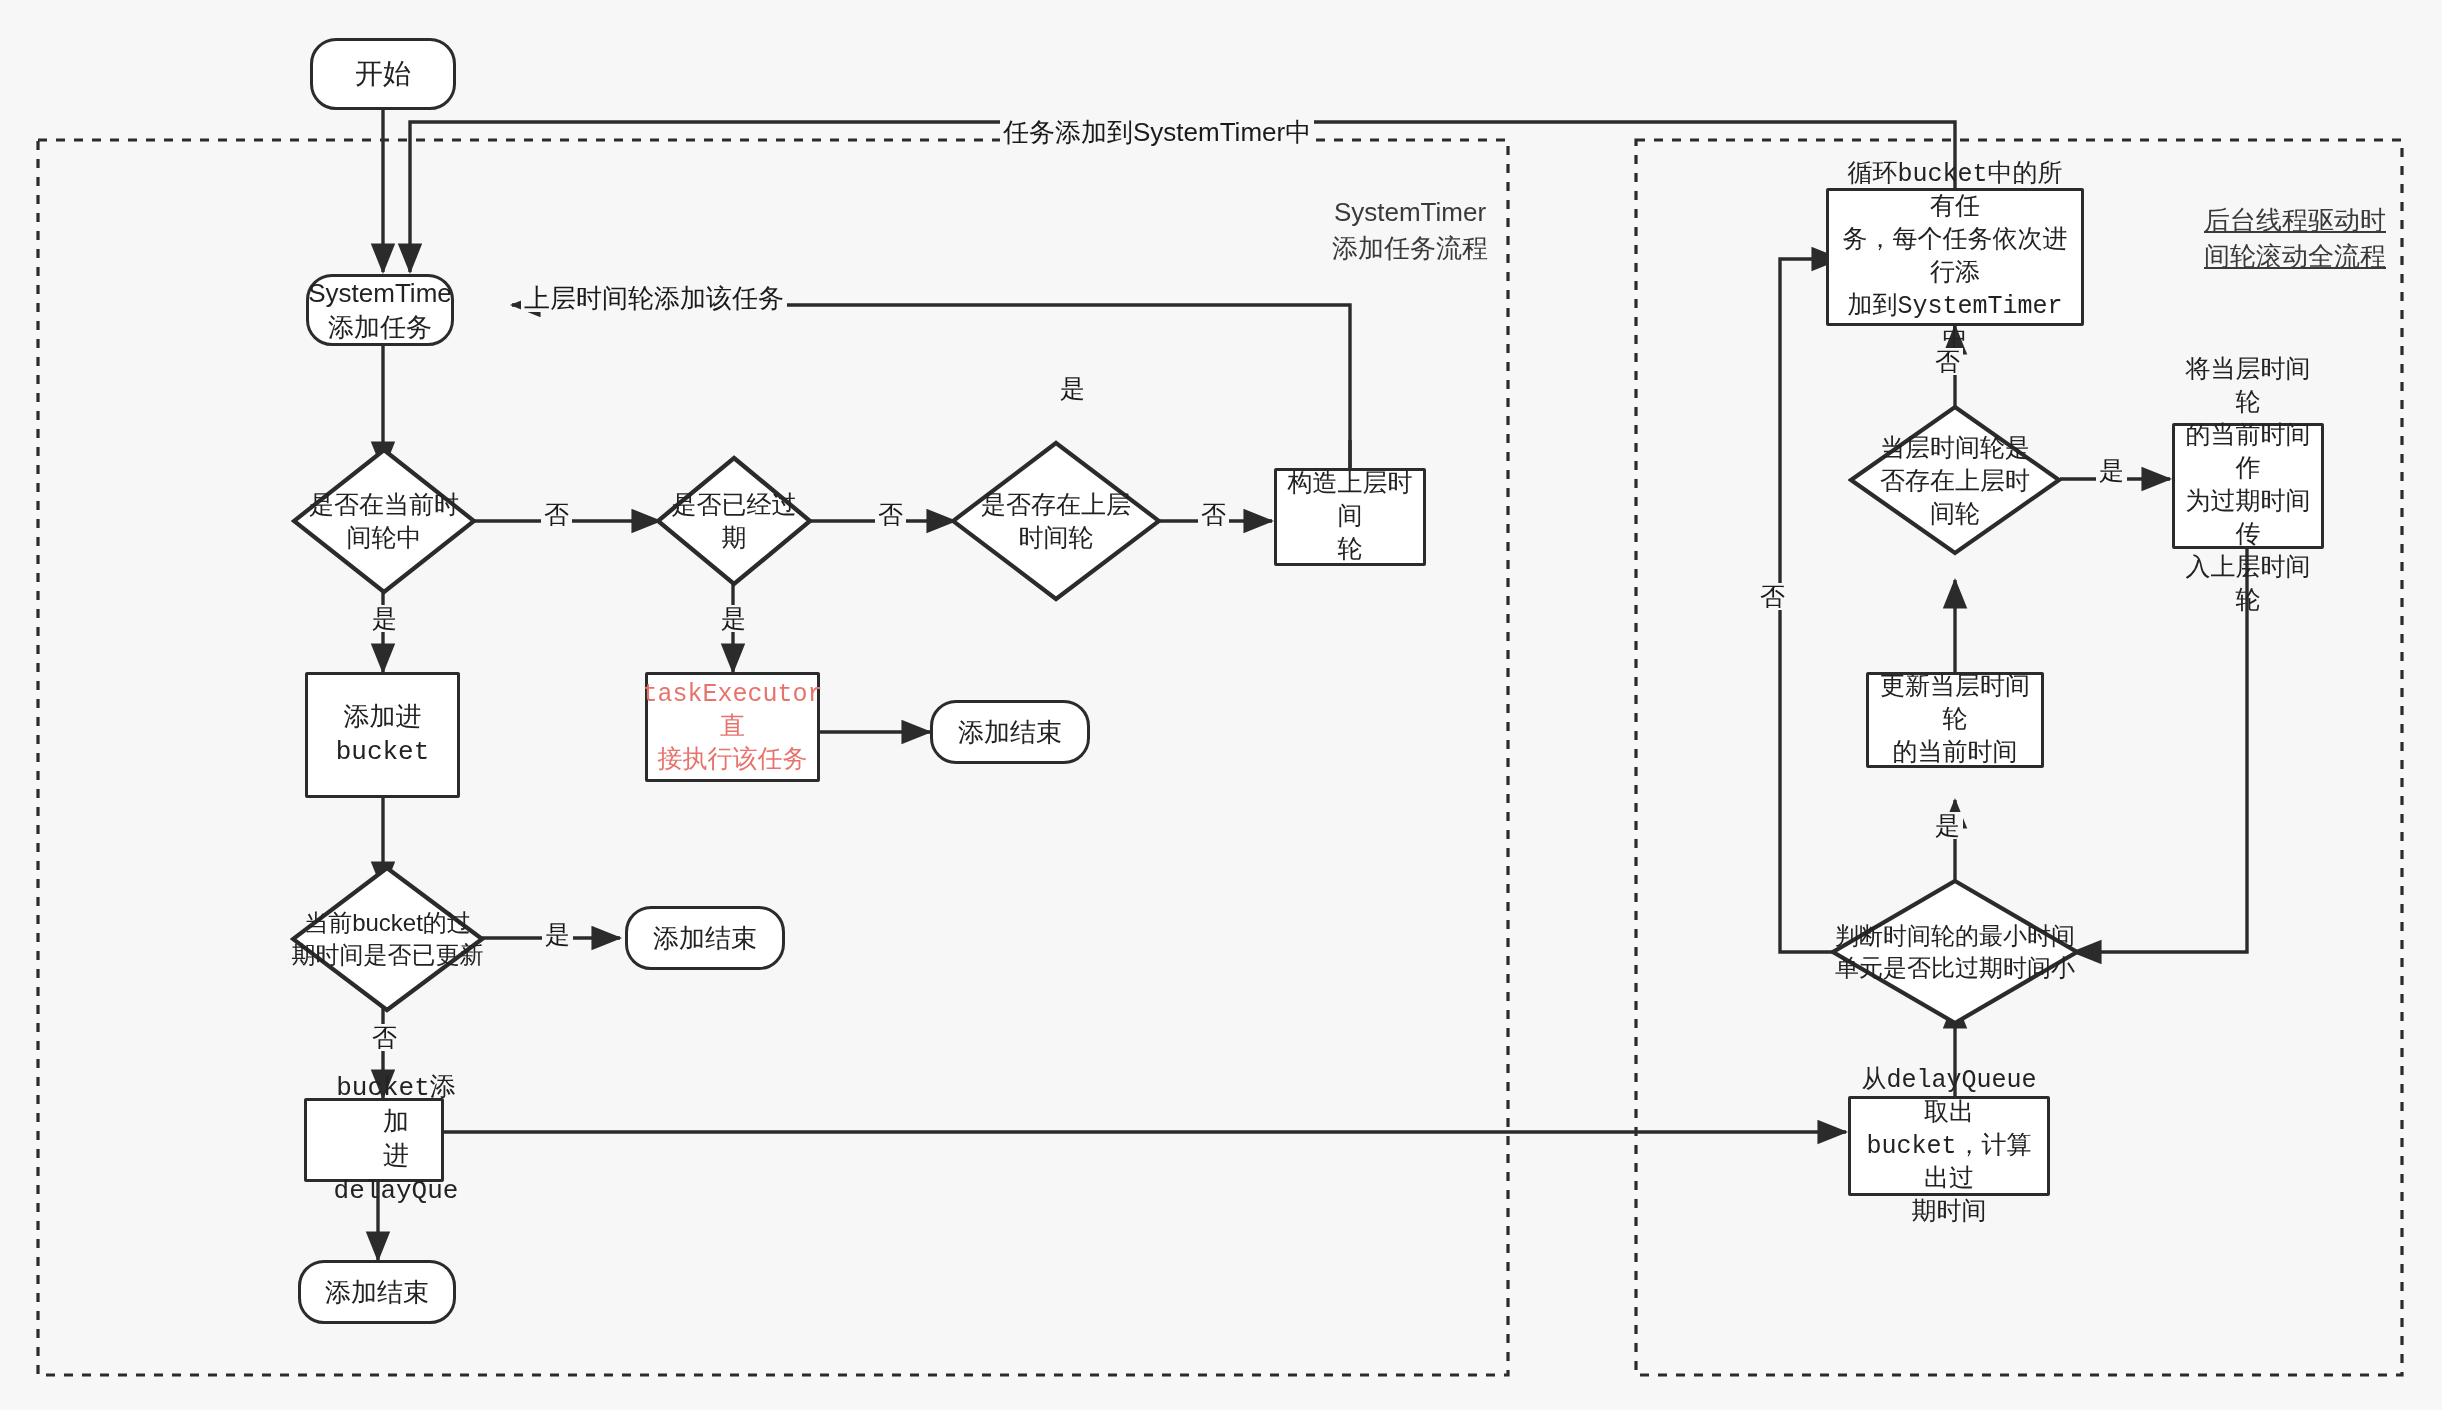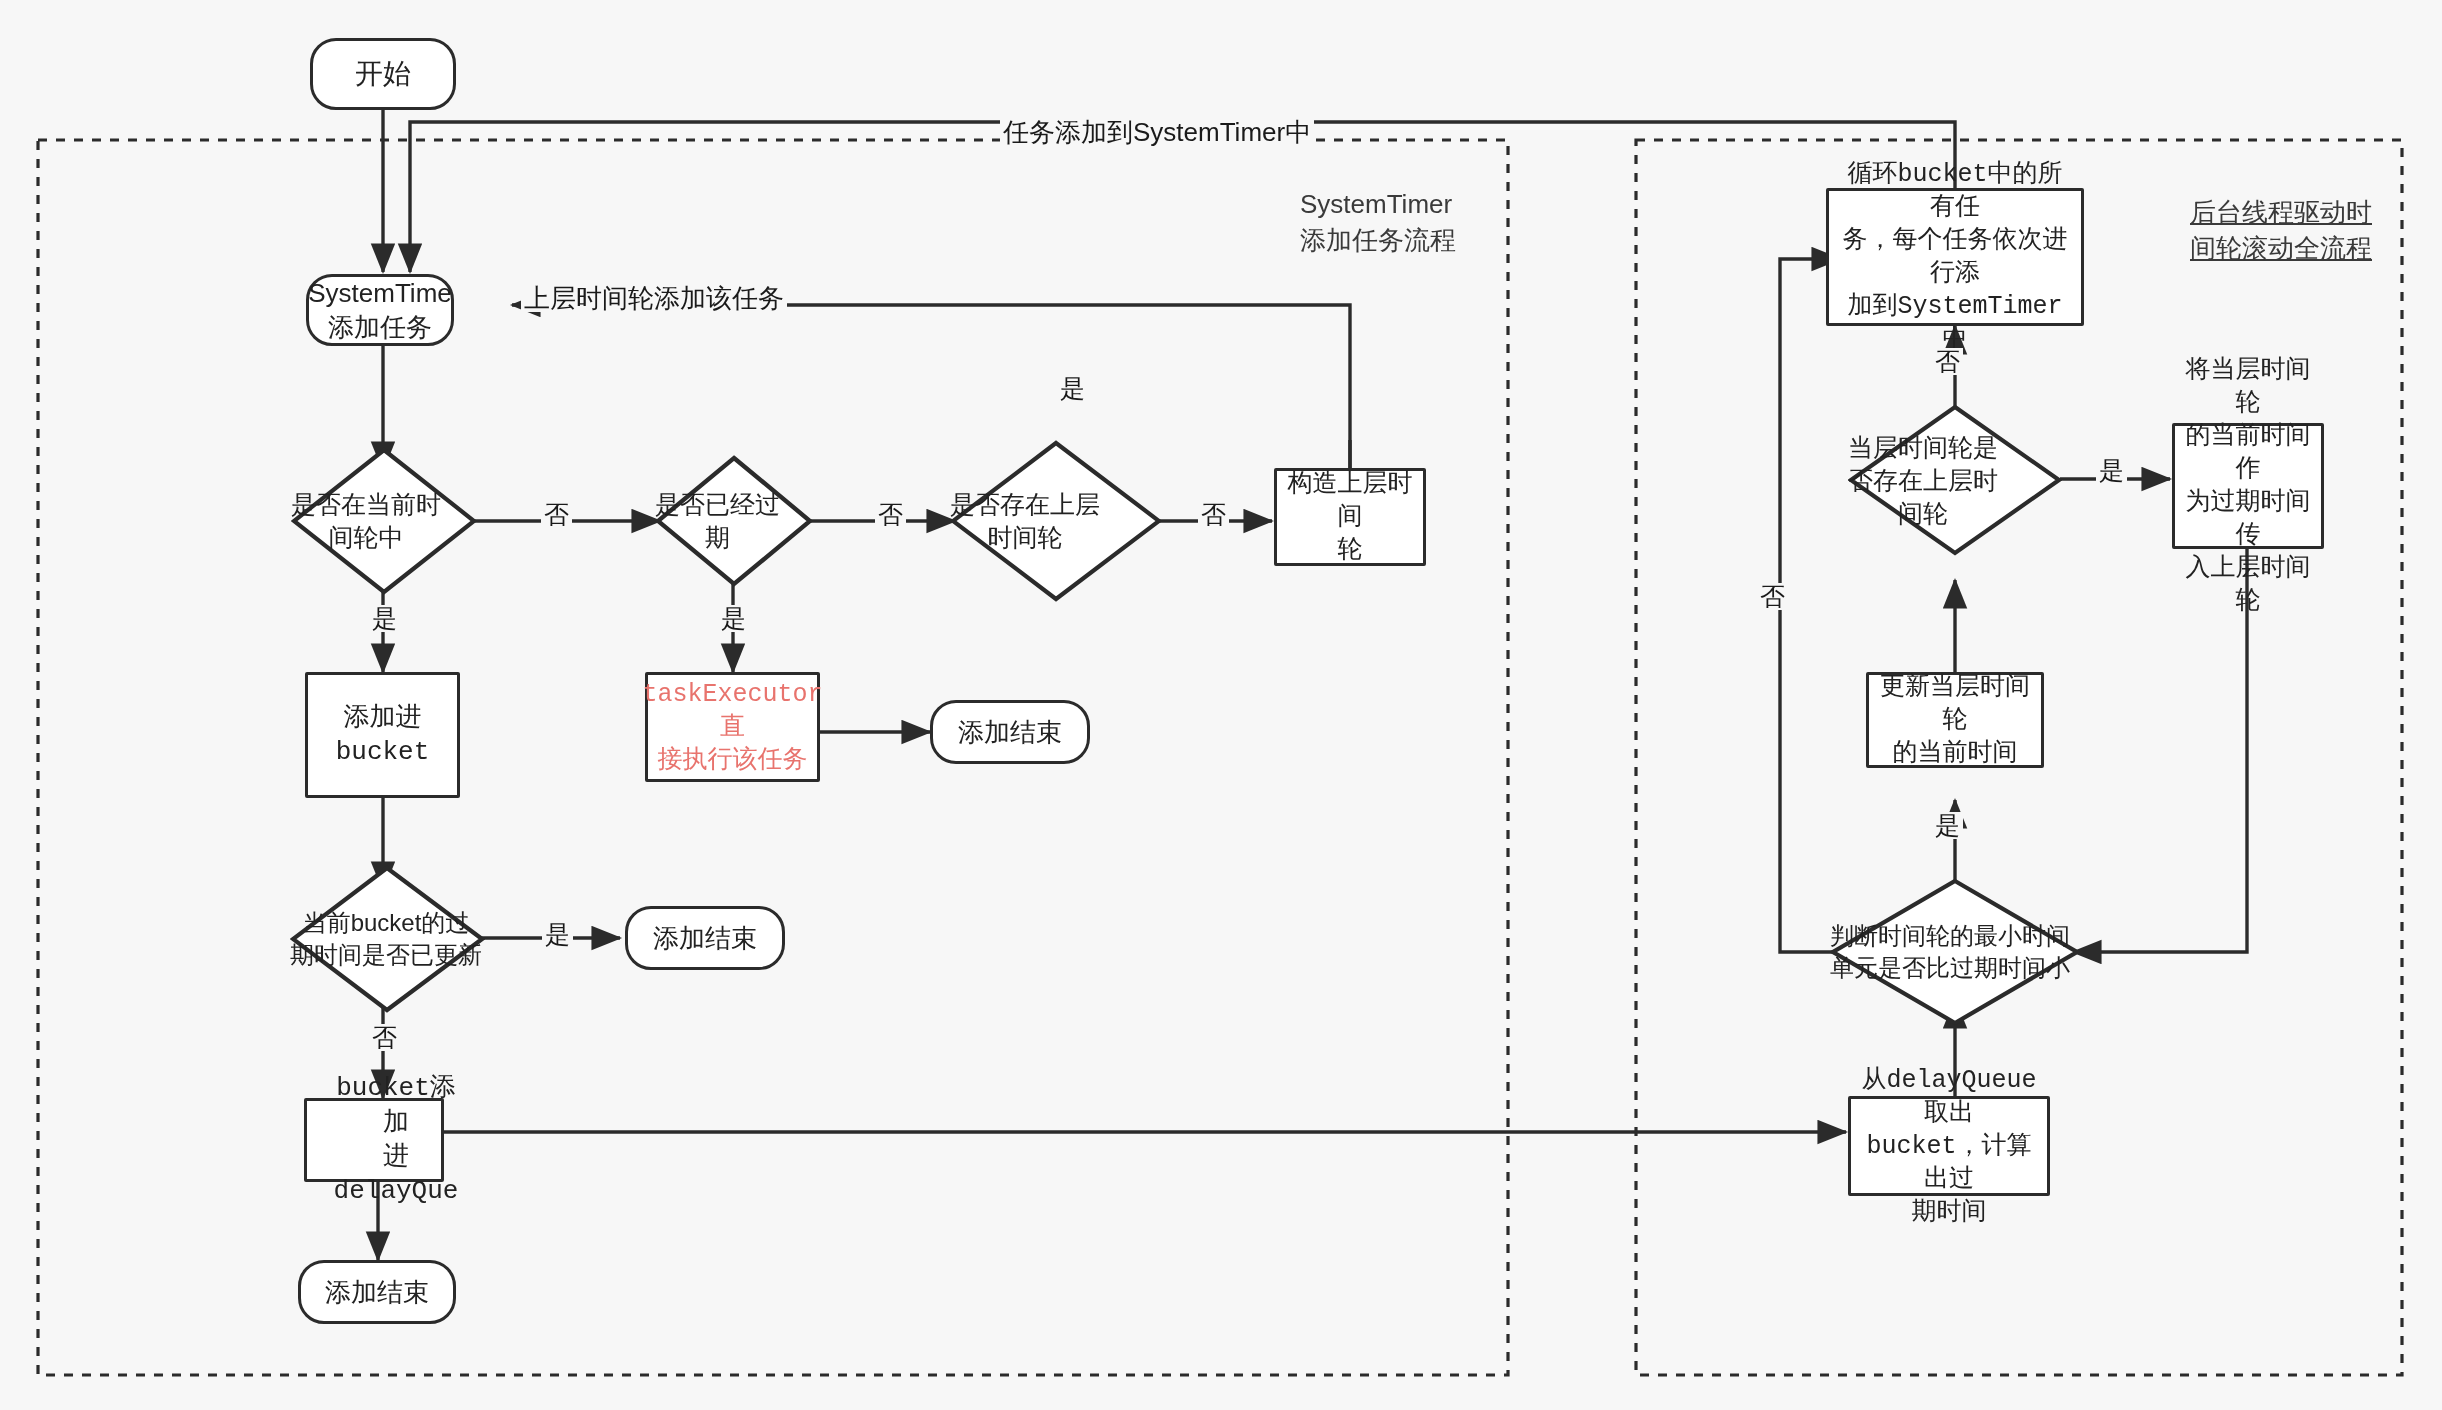--- a/index.html
+++ b/index.html
@@ -12,29 +12,29 @@
   #canvas{position:absolute;left:0;top:0;width:2442px;height:1410px;}
   svg{position:absolute;left:0;top:0;width:2442px;height:1410px;}
 
   .node{position:absolute;box-sizing:border-box;display:flex;align-items:center;
         justify-content:center;text-align:center;background:#fff;
         border:3px solid #2b2b2b;color:#222;line-height:1.32;}
   .rect{border-radius:2px;font-family:Liberation Mono, monospace;}
   .round{border-radius:26px;}
   .node span{display:block;padding:0 8px;white-space:pre-line;text-align:center;}
 
-  .diamond{position:absolute;display:flex;align-items:center;}
+  .diamond{position:absolute;display:flex;align-items:center;justify-content:center;}
   .diamond .dshape{position:absolute;left:0;top:0;width:100%;height:100%;}
   .diamond .dlabel{position:relative;z-index:2;text-align:center;white-space:pre-line;
                    line-height:1.32;color:#222;}
 
   .edge-label{position:absolute;color:#1a1a1a;background:#f7f7f7;
               white-space:nowrap;line-height:1;padding:1px 3px;}
-  .panel-title{position:absolute;color:#3a3a3a;
-               white-space:pre-line;line-height:1.4;}
+  .panel-title{position:absolute;color:#3a3a3a;text-align:center;
+               white-space:pre-line;line-height:1.4;margin-top:8px;}
   .red{color:#e8736d;}
   .fs28{font-size:28px;}
   .fs26{font-size:26px;}
   .fs25{font-size:25px;}
   .fs24{font-size:24px;}
 </style>
 </head>
 <body>
 
 <div id="canvas">

